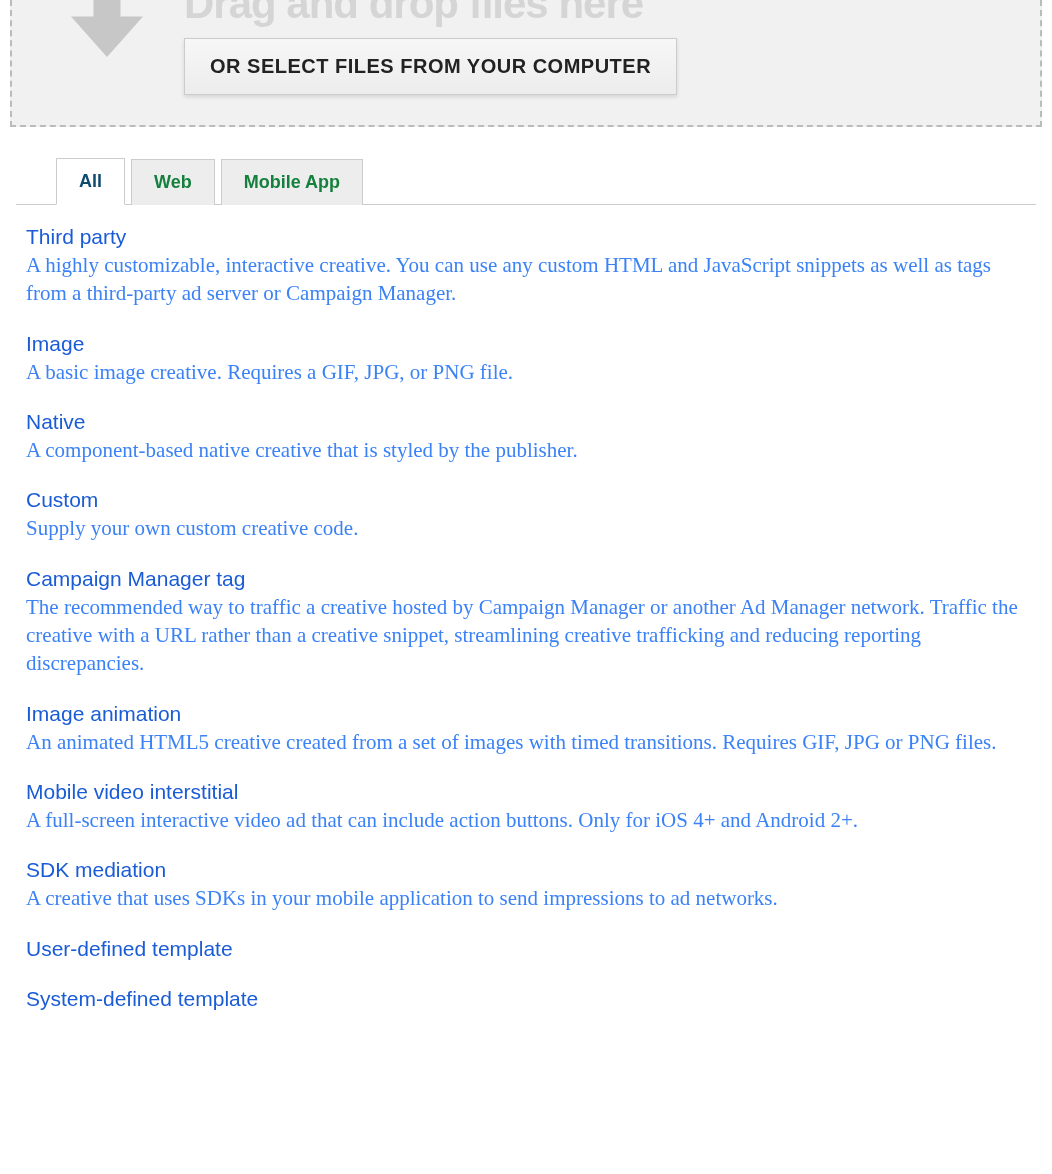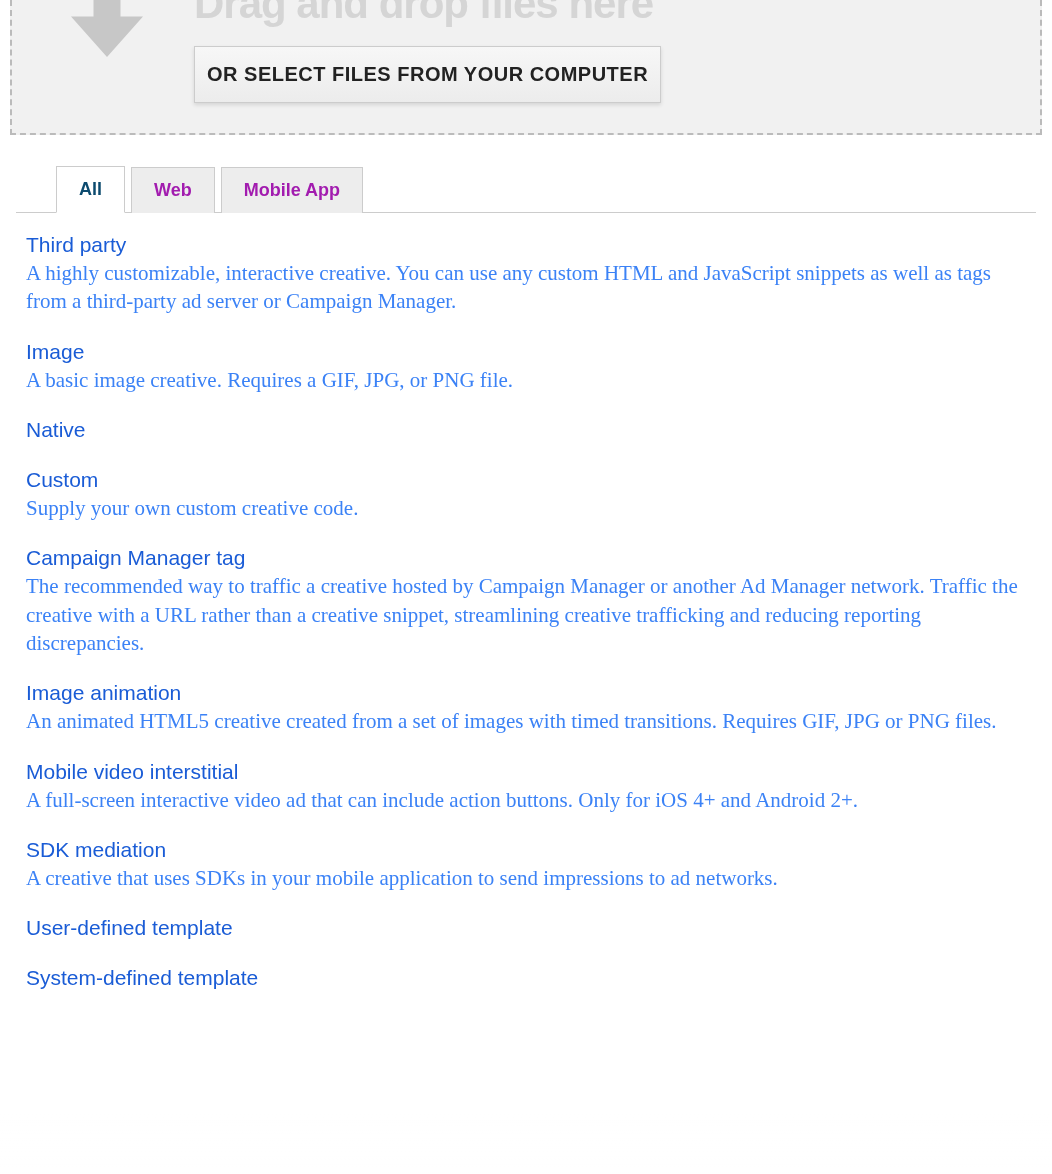--- a/index.html
+++ b/index.html
@@ -14,21 +14,21 @@
       overflow-x: hidden;
     }
     .dropzone {
       border: 2px dashed #bbb;
       background: #f1f1f1;
       padding: 0 20px 30px 20px;
       margin: 0 10px 20px 10px;
       border-top: none;
       display: flex;
       align-items: flex-start;
-      gap: 42px;
+      gap: 32px;
       justify-content: space-between;
     }
     .dropzone-icon {
       margin-left: 30px;
       margin-top: -15px;
     }
     .dropzone-icon svg {
       width: 90px;
       height: 90px;
       fill: #c7c7c7;
@@ -41,44 +41,43 @@
       font-size: 42px;
       font-weight: bold;
       color: #d5d5d5;
       letter-spacing: -1px;
       margin-bottom: 10px;
     }
     .select-files-btn {
       display: inline-block;
       background: linear-gradient(#f7f7f7, #ececec);
       border: 1px solid #ccc;
-      padding: 16px 12px;
+      padding: 16px 25px;
       font-size: 20px;
       font-weight: bold;
       color: #222;
       letter-spacing: 0.5px;
       cursor: pointer;
       box-shadow: 0 2px 4px rgba(0,0,0,0.12);
-      margin-top: 8px;
     }
     .tabs-container {
       margin: 30px 16px 0 16px;
     }
     .tabs-bar {
       display: flex;
       align-items: flex-end;
       border-bottom: 1px solid #ccc;
       padding-left: 40px;
       gap: 6px;
     }
     .tab {
       padding: 12px 22px;
       font-size: 18px;
       font-weight: bold;
-      color: #a21caf;
+      color: #15803d;
       background: #ededed;
       border: 1px solid #ccc;
       border-bottom: none;
       cursor: pointer;
       position: relative;
       top: 1px;
     }
     .tab.active {
       background: #fff;
       color: #0c4a6e;
@@ -139,20 +138,21 @@
     <div class="list-item">
       <a class="list-title">Third party</a>
       <div class="list-desc">A highly customizable, interactive creative. You can use any custom HTML and JavaScript snippets as well as tags from a third-party ad server or Campaign Manager.</div>
     </div>
     <div class="list-item">
       <a class="list-title">Image</a>
       <div class="list-desc">A basic image creative. Requires a GIF, JPG, or PNG file.</div>
     </div>
     <div class="list-item">
       <a class="list-title">Native</a>
+      <div class="list-desc">A component-based native creative that is styled by the publisher.</div>
     </div>
     <div class="list-item">
       <a class="list-title">Custom</a>
       <div class="list-desc">Supply your own custom creative code.</div>
     </div>
     <div class="list-item">
       <a class="list-title">Campaign Manager tag</a>
       <div class="list-desc">The recommended way to traffic a creative hosted by Campaign Manager or another Ad Manager network. Traffic the creative with a URL rather than a creative snippet, streamlining creative trafficking and reducing reporting discrepancies.</div>
     </div>
     <div class="list-item">

